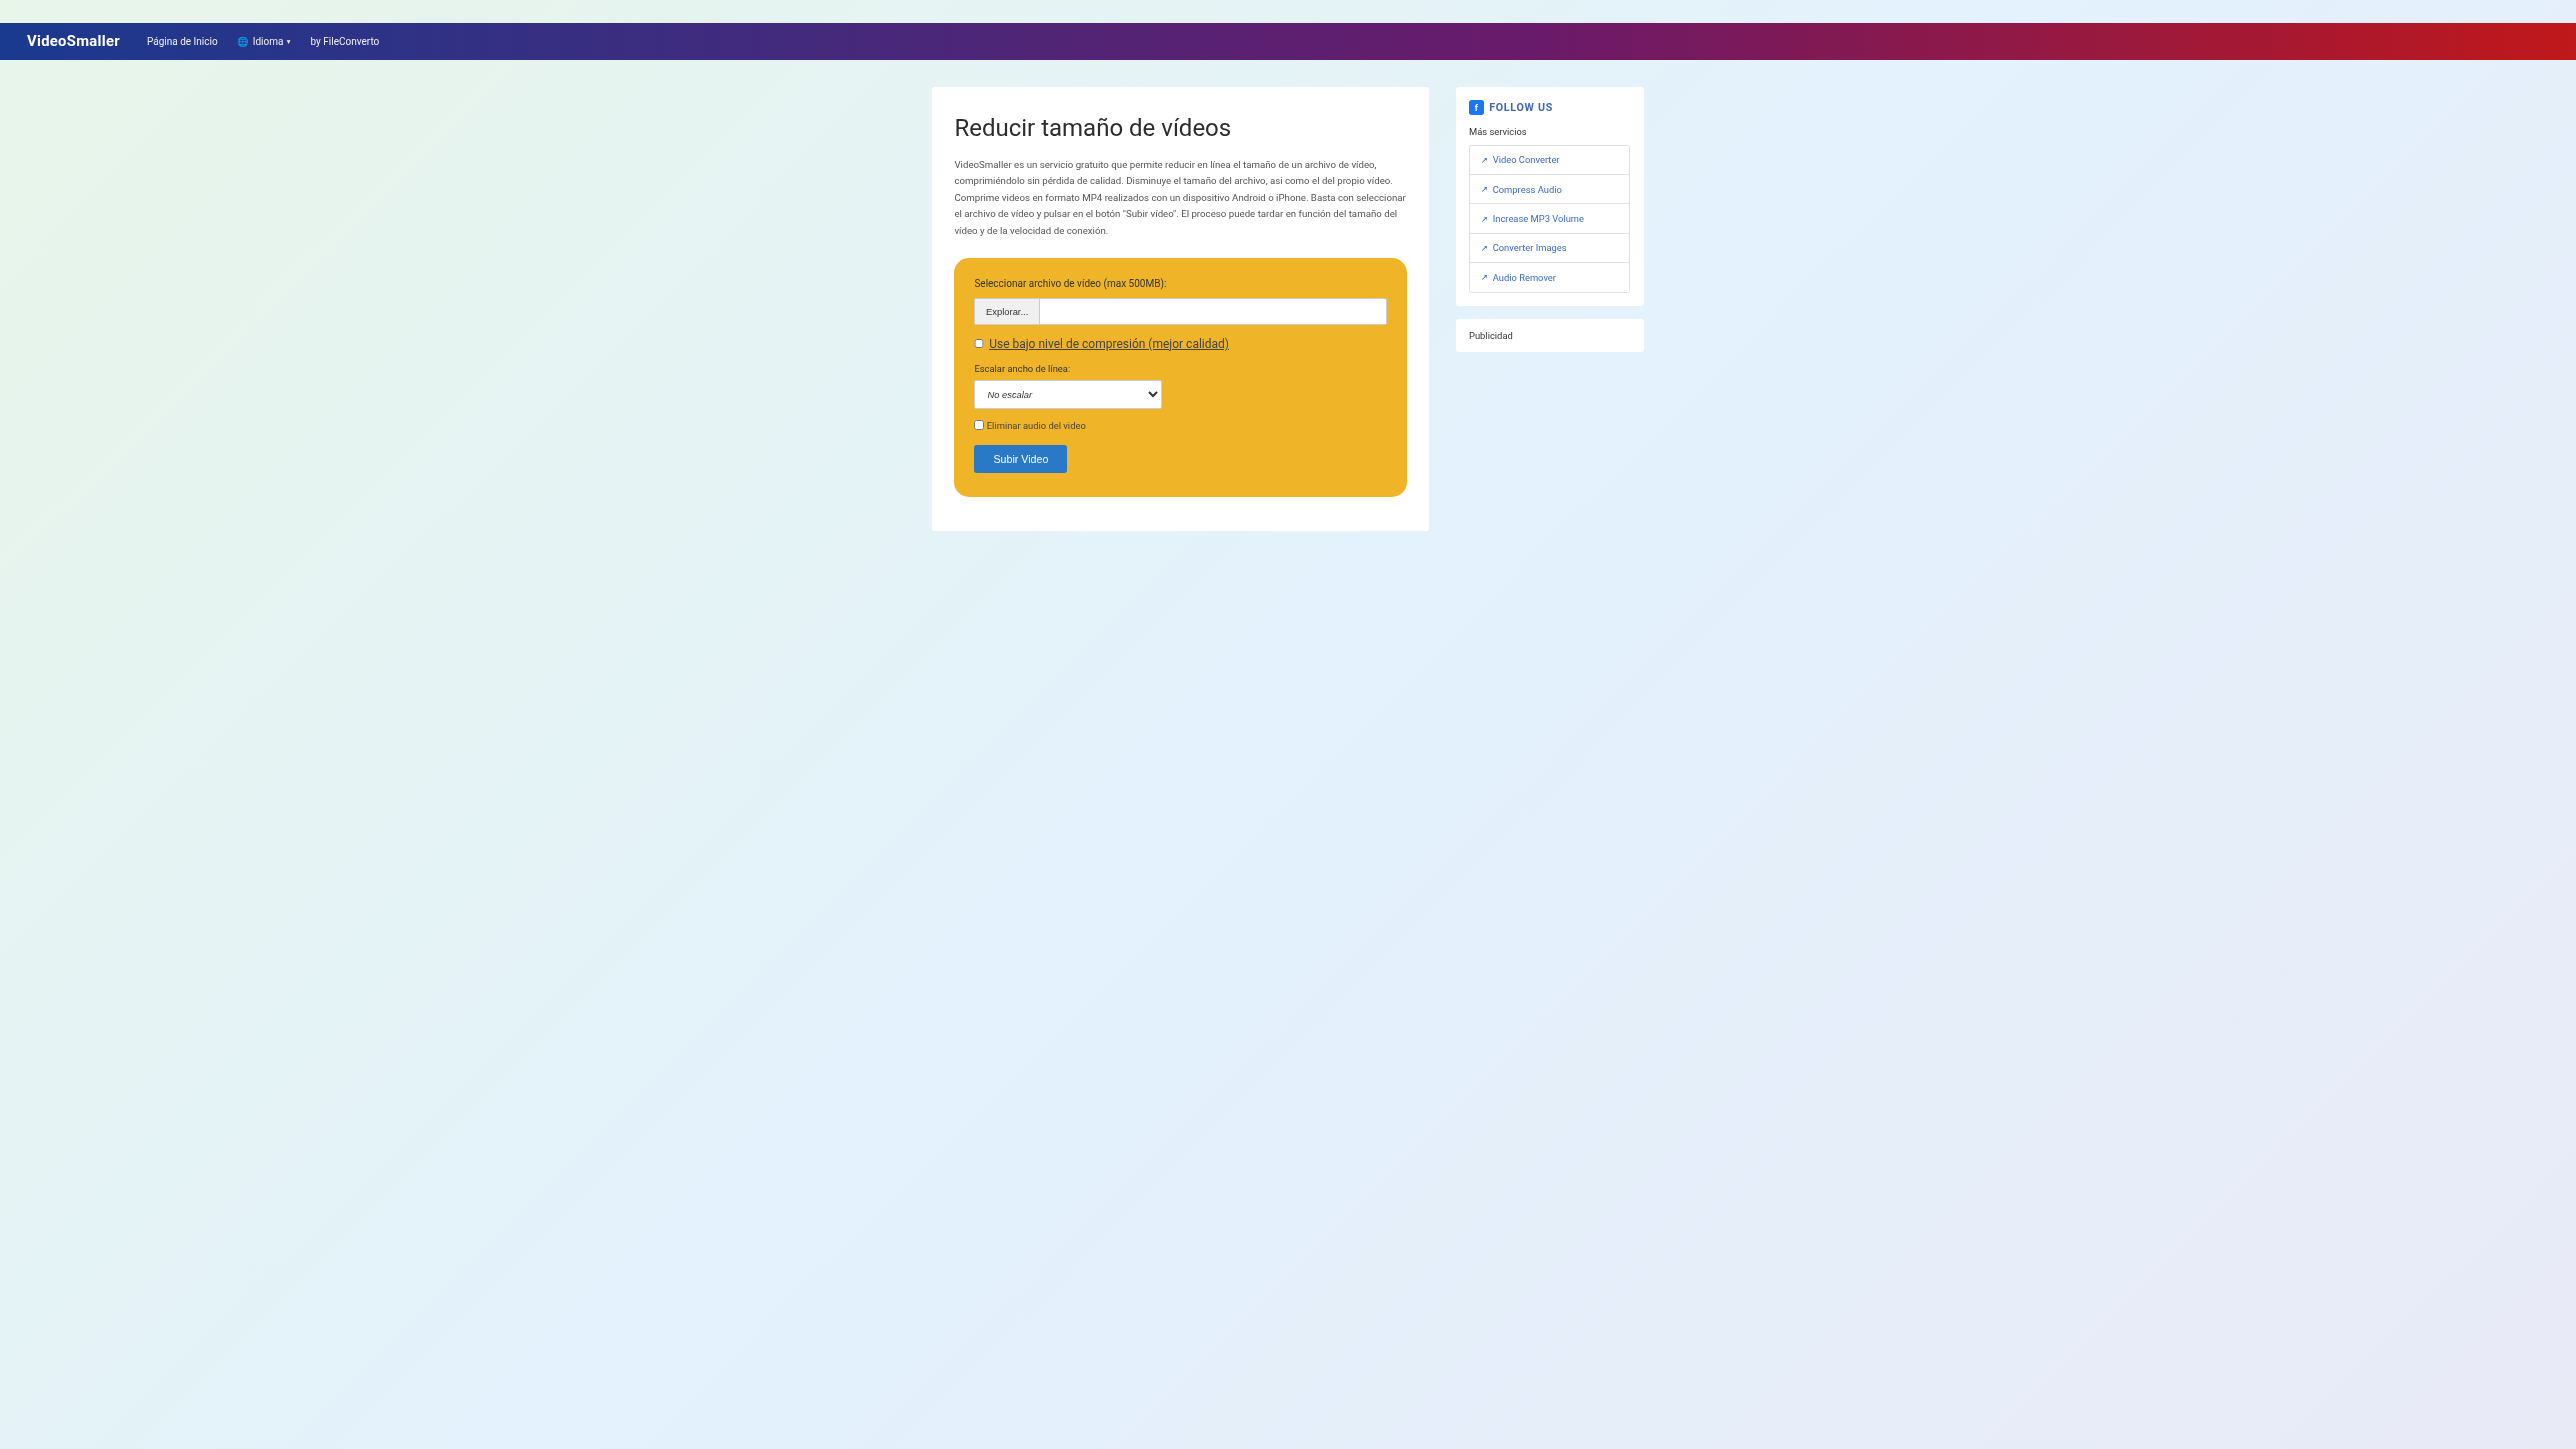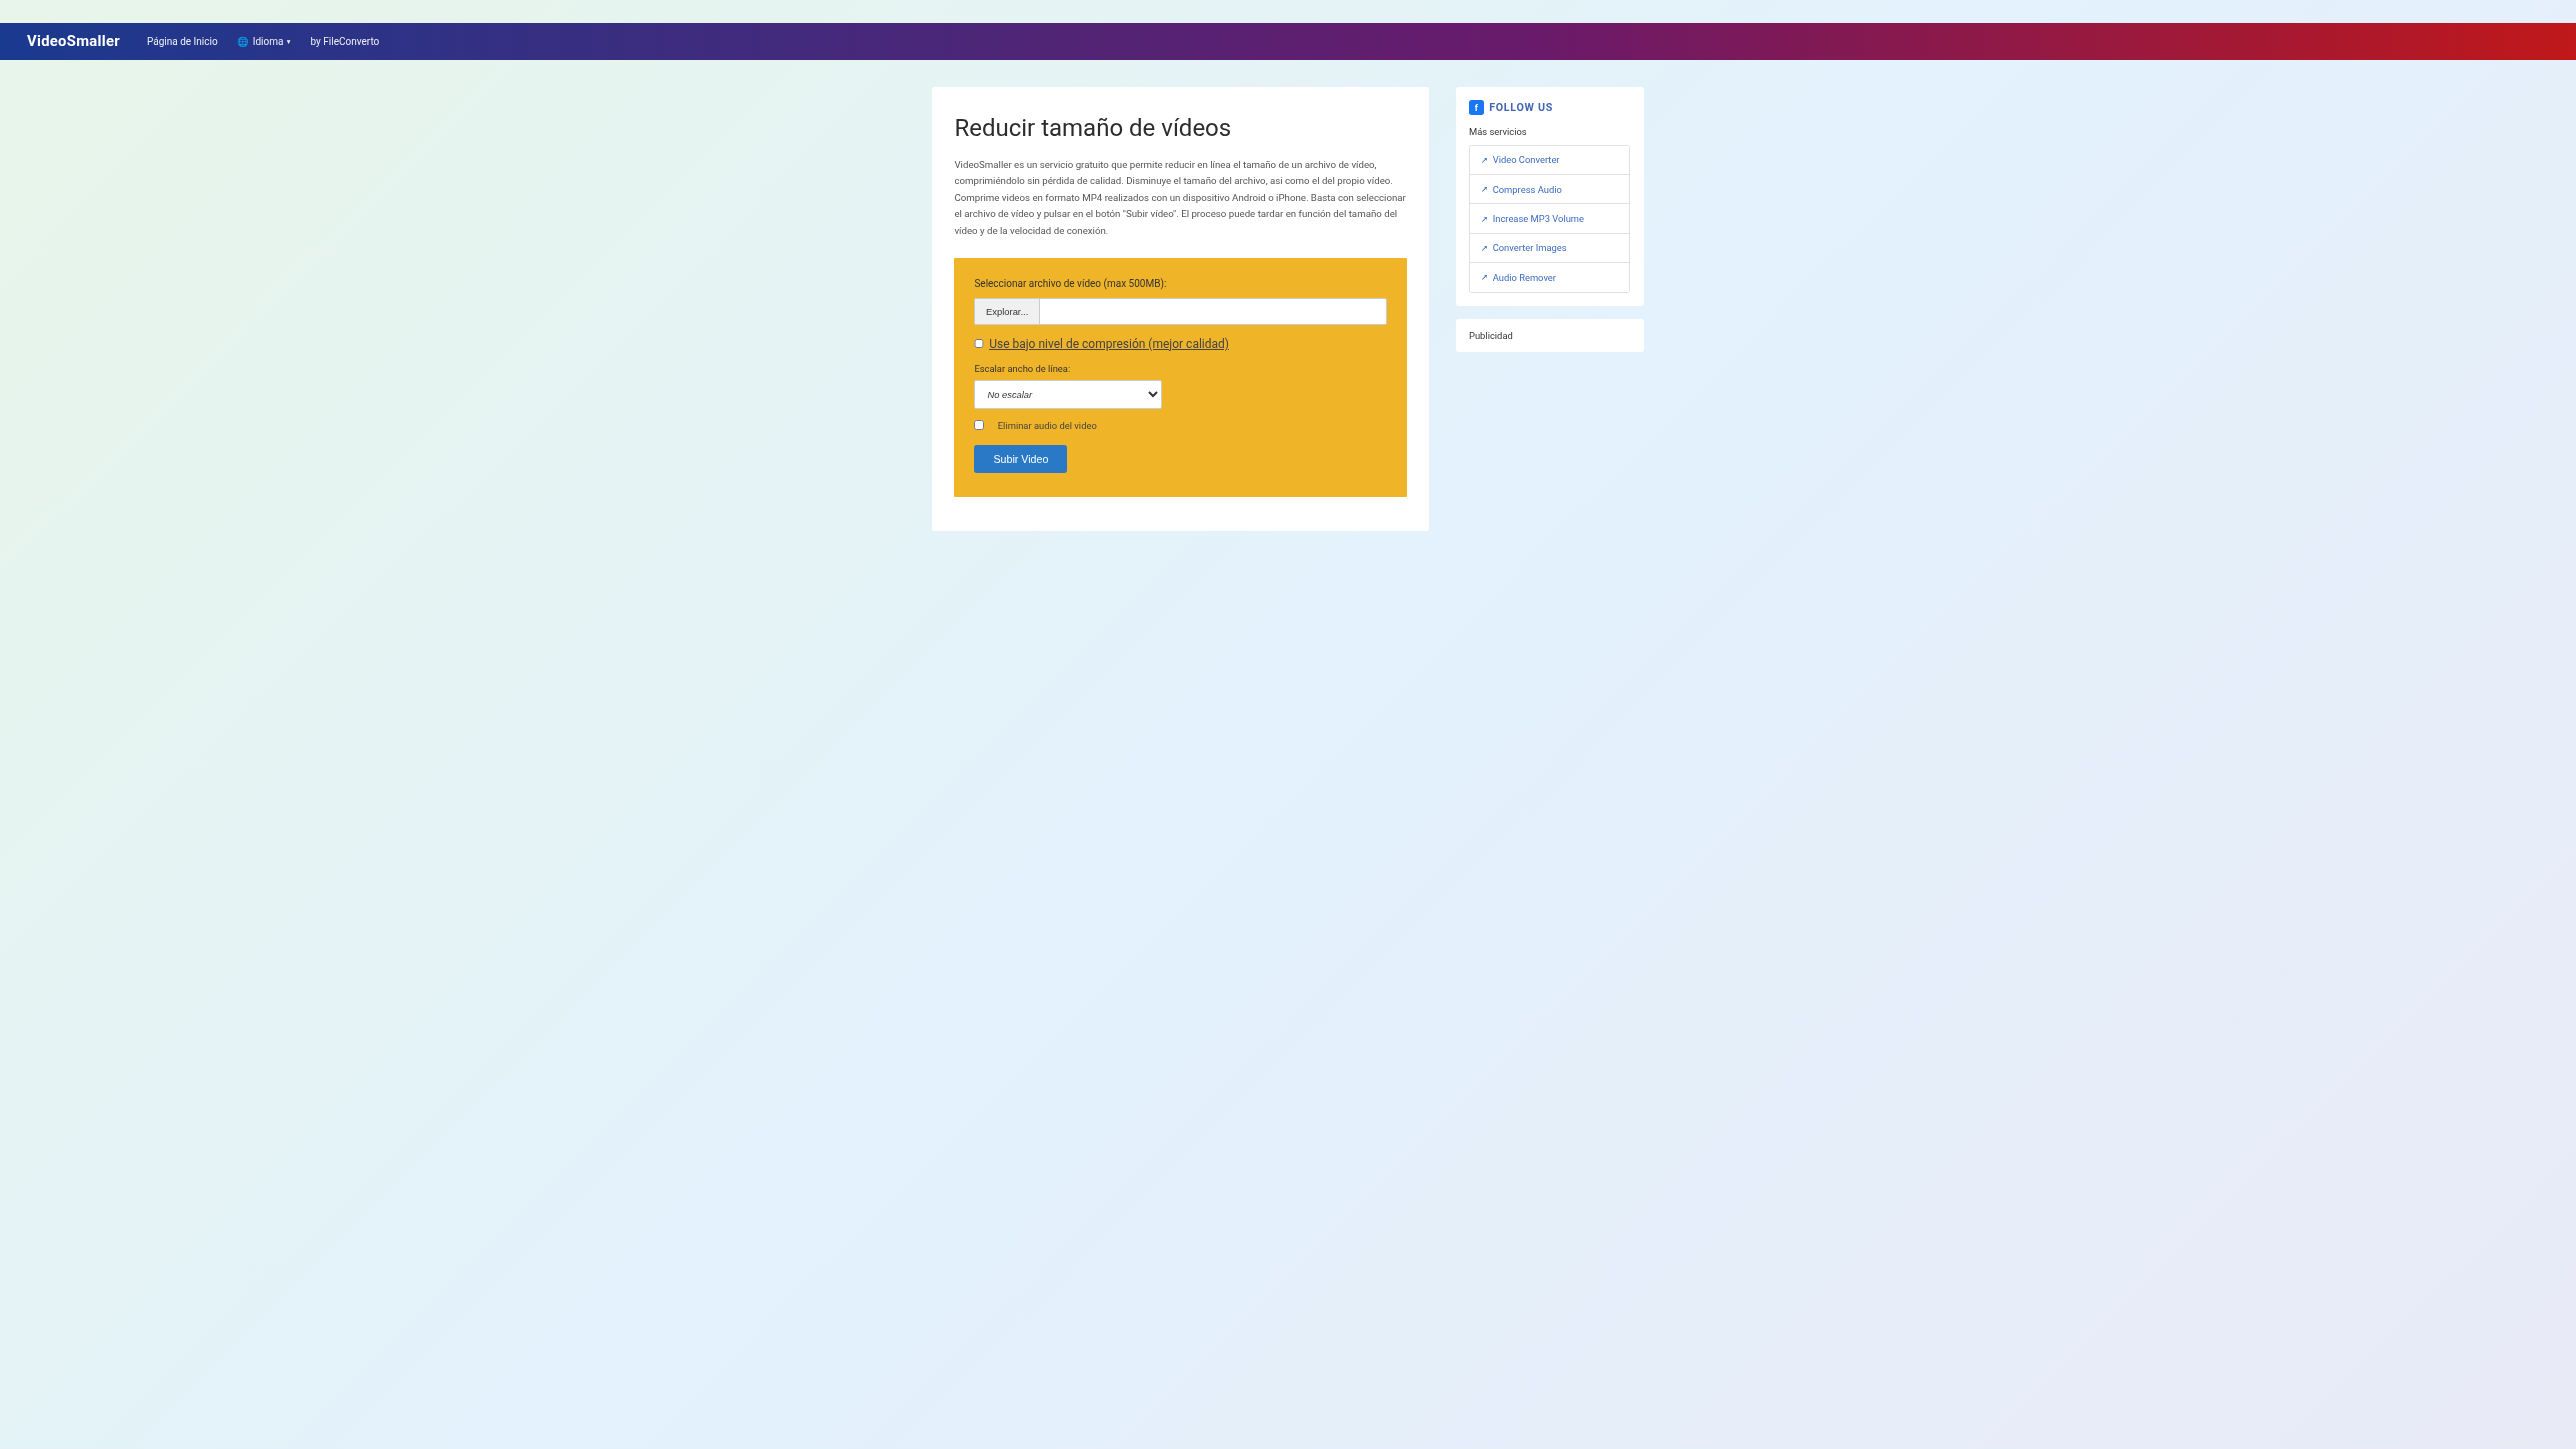--- a/index.html
+++ b/index.html
@@ -73,21 +73,21 @@
     .page-description {
       color: #555;
       font-size: 9.7px;
       line-height: 1.7;
       margin-bottom: 19px;
     }
 
     
     .upload-form {
       background: #f0b429;
-      border-radius: 1px;
+      border-radius: 15px;
       padding: 20px 20px 24px;
     }
     .upload-label {
       font-size: 10px;
       color: #333;
       margin-bottom: 9.4px;
       display: block;
     }
     .file-input-row {
       display: flex;
@@ -146,21 +146,21 @@
       background: white;
       color: #333;
       cursor: pointer;
       appearance: auto;
       margin-bottom: 10.7px;
       font-style: italic;
     }
     .audio-checkbox-row {
       display: flex;
       align-items: center;
-      gap: 14px;
+      gap: 3px;
       margin-bottom: 14.8px;
     }
     .audio-checkbox-row input[type="checkbox"] {
       width: 9.4px;
       height: 9.4px;
       cursor: pointer;
     }
     .audio-checkbox-label {
       font-size: 9.4px;
       color: #444;

